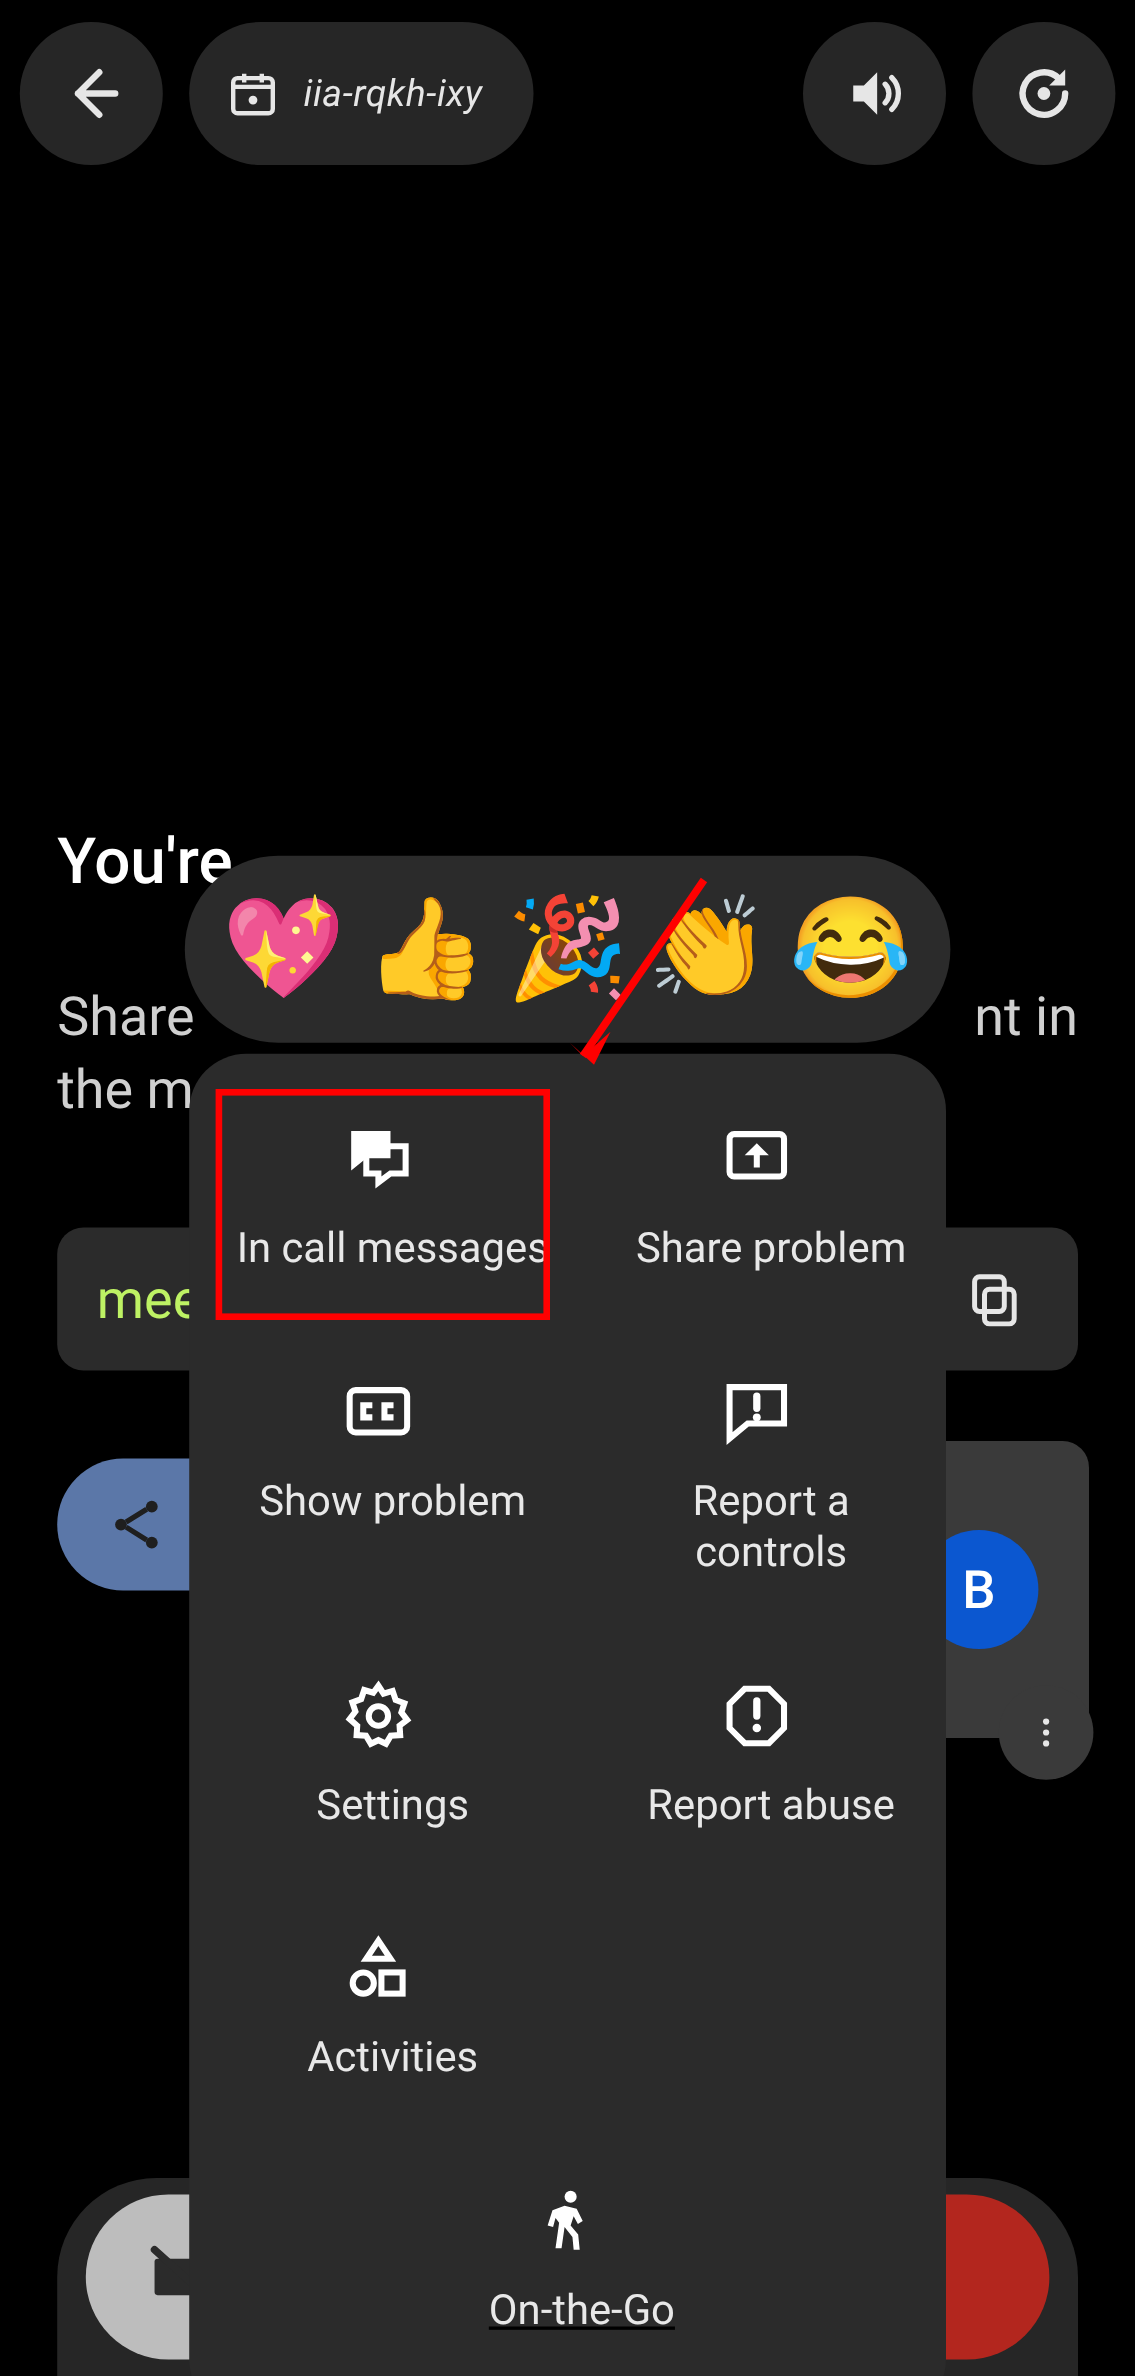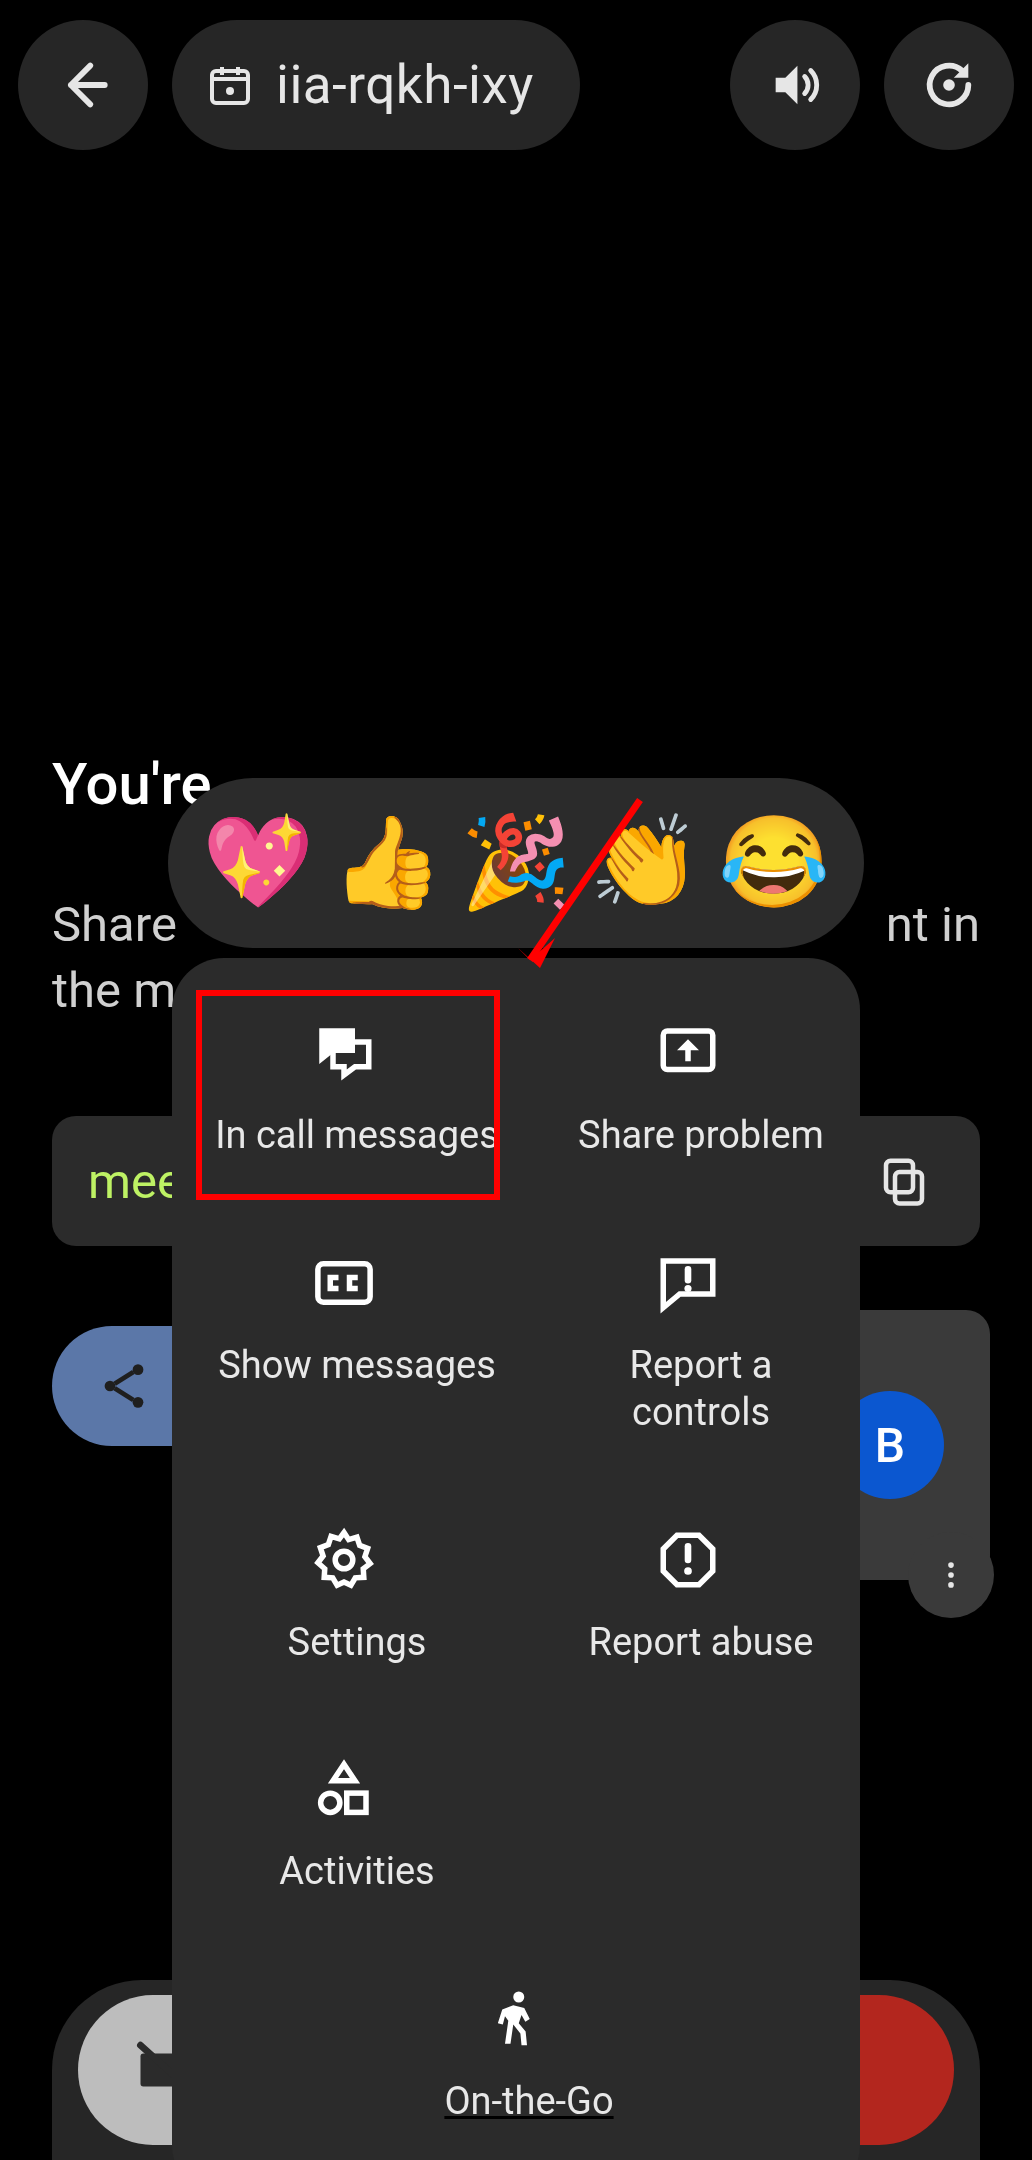--- a/index.html
+++ b/index.html
@@ -3,21 +3,21 @@
   <meta charset="utf-8">
   <style>
     * { margin: 0; padding: 0; box-sizing: border-box; }
     html, body { width: 1032px; height: 2160px; background: #000; font-family: Roboto, 'Segoe UI', Arial, sans-serif; overflow: hidden; position: relative; }
 
     
     .topbar { position: absolute; top: 20px; left: 0; right: 0; height: 130px; display: flex; align-items: center; gap: 24px; padding: 0 18px; }
     .circle-btn { width: 130px; height: 130px; border-radius: 50%; background: #262626; display: flex; align-items: center; justify-content: center; }
     .circle-btn svg { width: 58px; height: 58px; }
     .code-pill { height: 130px; padding: 0 46px 0 34px; border-radius: 65px; background: #262626; display: flex; align-items: center; gap: 22px; }
-    .code-pill span { color: #e6e6e6; font-size: 53px; letter-spacing: 0.5px; }
+    .code-pill span { color: #e6e6e6; font-size: 34px; letter-spacing: 0.5px; font-style: italic; }
     .code-pill svg { width: 48px; height: 48px; }
     .topbar-right { margin-left: auto; display: flex; gap: 24px; }
 
     
     .bg-area { position: absolute; left: 52px; right: 52px; top: 750px; color: #e6e6e6; }
     .bg-title { font-size: 58px; font-weight: 500; color: #fff; }
     .bg-desc  { margin-top: 74px; font-size: 49px; line-height: 1.35; color: #d0d0d0; }
     .meet-box { margin-top: 92px; height: 130px; background: #2b2b2b; border-radius: 24px; display: flex; align-items: center; padding: 0 36px; }
     .meet-box span { color: #bef264; font-size: 49px; text-align: center; }
     .meet-copy { margin-left: auto; width: 80px; height: 80px; display:flex; align-items:center; justify-content:center; }
@@ -170,21 +170,21 @@
         <path fill="#fff" d="m12 7 4 4h-3v4h-2v-4H8z"></path>
       </svg>
     <span>Share problem</span>
   </div>
 
   <div class="panel-item">
     <svg viewBox="0 0 24 24">
         <rect x="2.5" y="5" width="19" height="14" rx="2" fill="none" stroke="#fff" stroke-width="2"></rect>
         <path stroke="#fff" stroke-width="2" fill="none" d="M10 10H7v4h3M17 10h-3v4h3"></path>
       </svg>
-    <span>Show messages</span>
+    <span>Show problem</span>
   </div>
 
   <div class="panel-item">
     <svg viewBox="0 0 24 24">
         <path fill="none" stroke="#fff" stroke-width="2" d="M3 4h18v12H9l-6 5V4z"></path>
         <path stroke="#fff" stroke-width="2.4" stroke-linecap="round" d="M12 7v4"></path>
         <circle cx="12" cy="14" r="1.3" fill="#fff"></circle>
       </svg>
     <span>Report a controls</span>
   </div>

